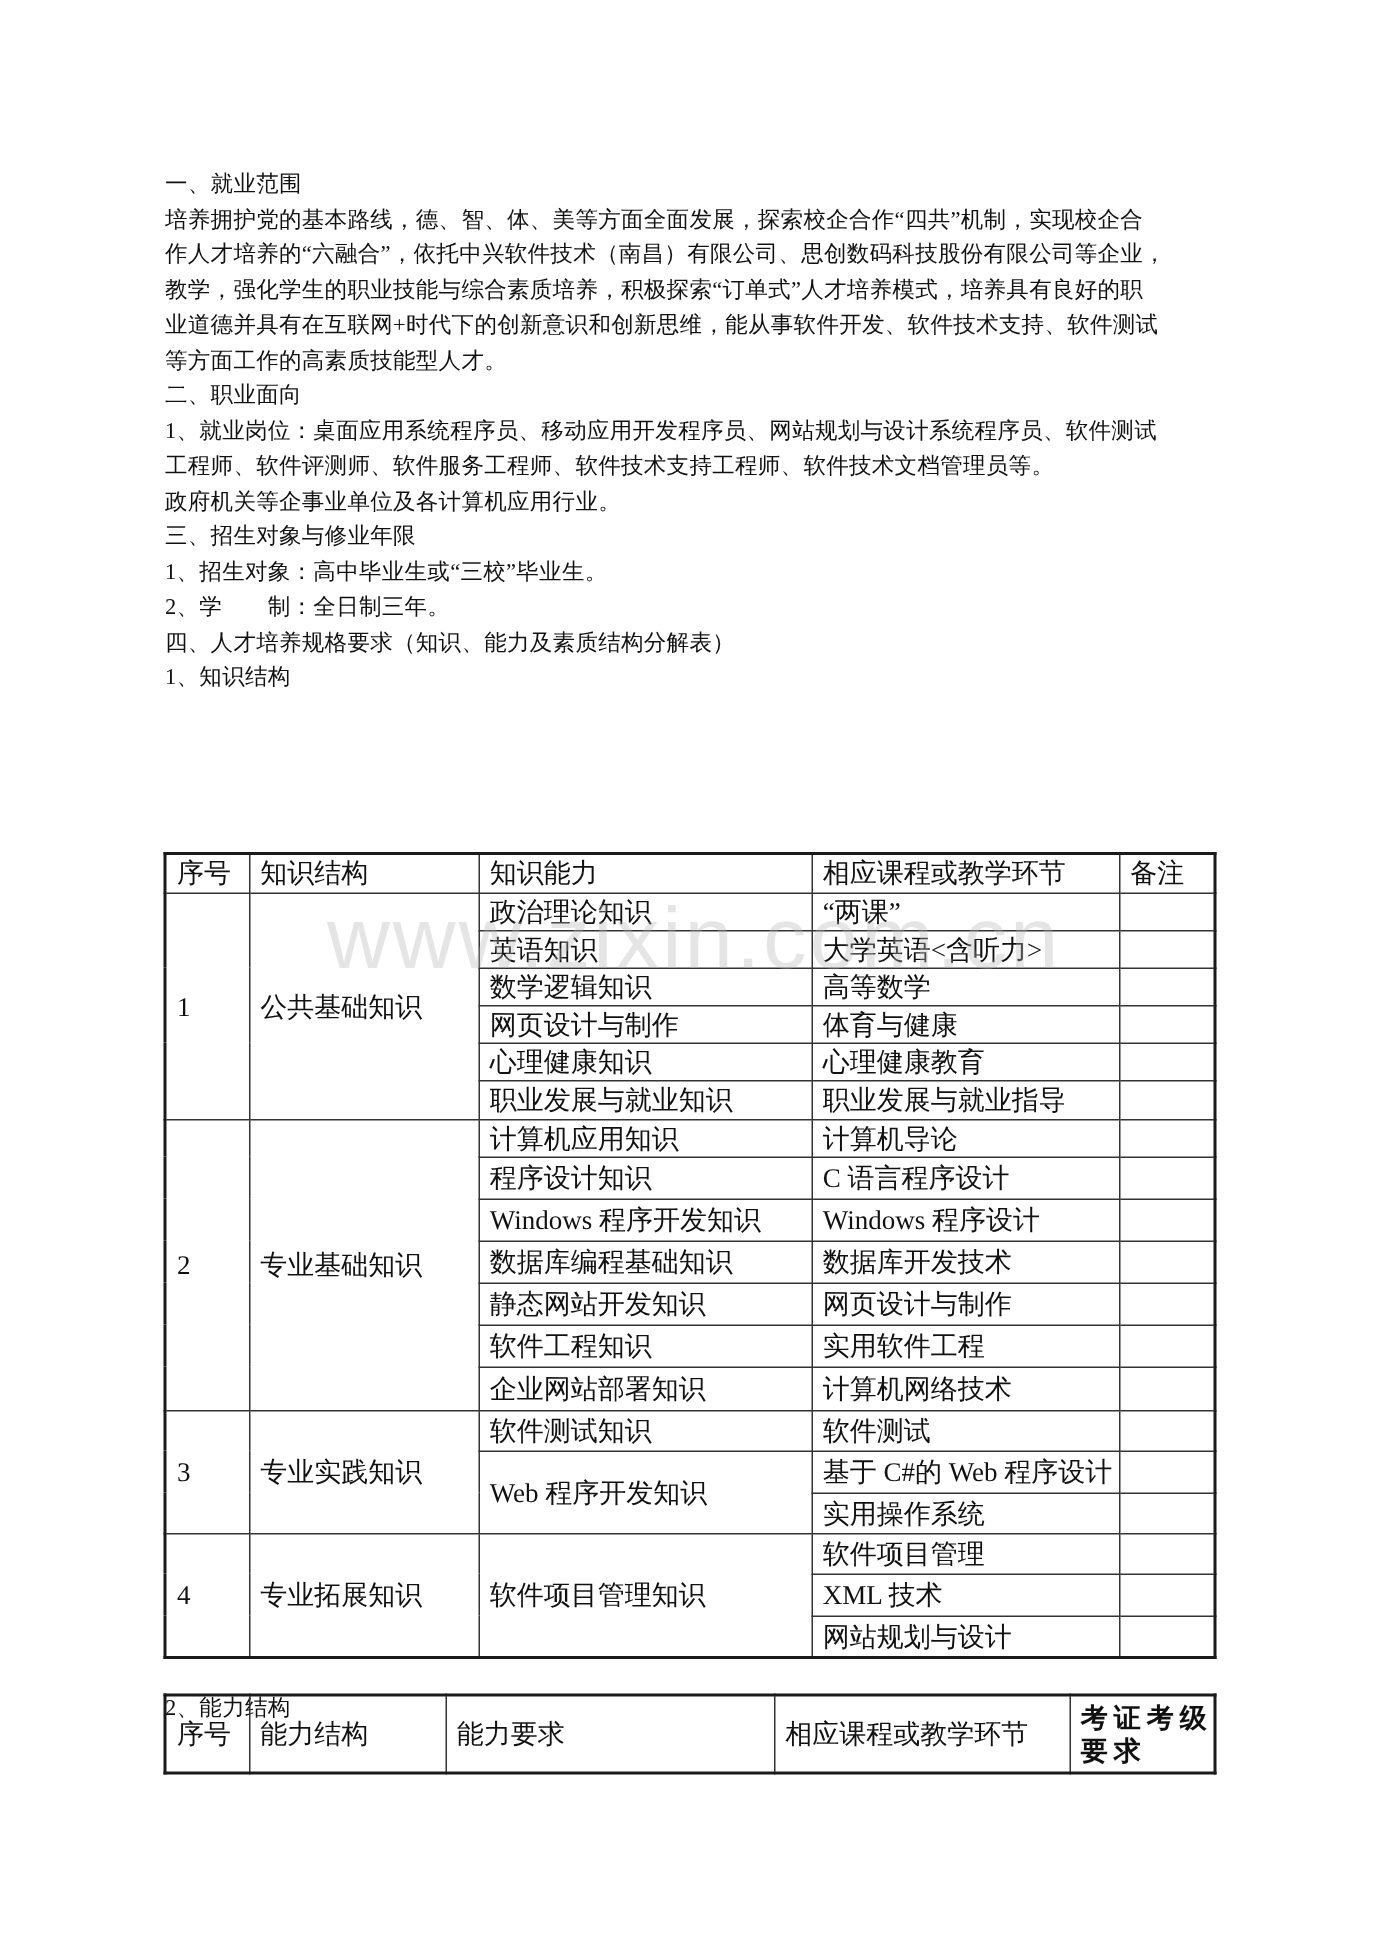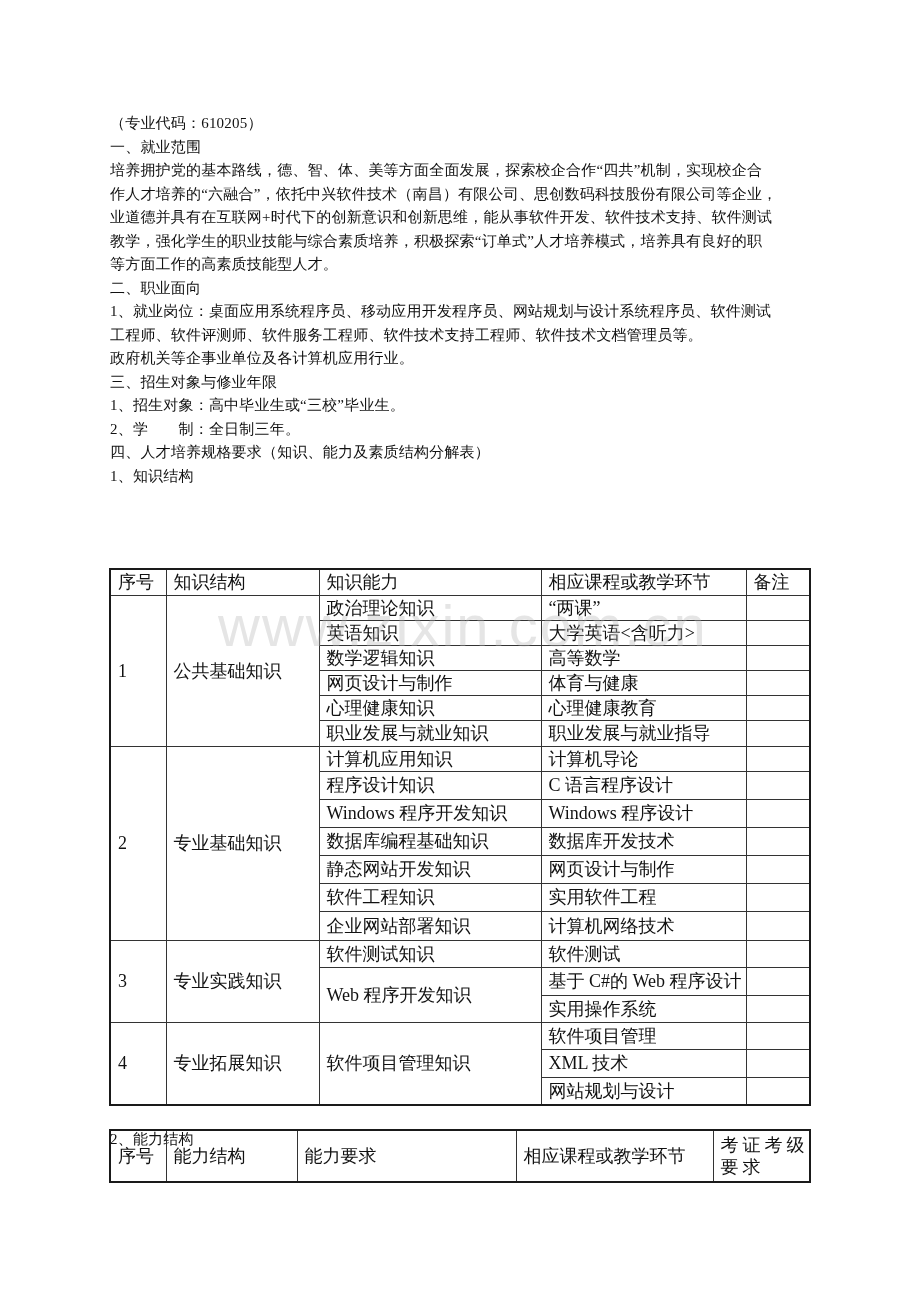--- a/index.html
+++ b/index.html
@@ -21,35 +21,34 @@
   table.kt {
     position: absolute; border-collapse: collapse; table-layout: fixed;
     font-size: 18px; border: 2px solid #1a1a1a;
   }
   table.kt td {
     border: 1px solid #333333; padding: 0 0 0 7px; vertical-align: middle;
     line-height: 20px; white-space: nowrap; overflow: hidden;
   }
   #tbl-knowledge { left: 109px; top: 568px; width: 700px; }
   #tbl-ability { left: 109px; top: 1129px; width: 700px; }
-  .wrap { white-space: normal !important; letter-spacing: 4px; line-height: 22px !important; }
+  .wrap { white-space: normal !important; letter-spacing: 4px; line-height: 22px !important; font-weight: bold; }
 </style>
 </head>
 <body>
 
 <div class="watermark">www.zixin.com.cn</div>
 
 <div class="page">
-  <div class="line">（专业代码：610205）</div>
   <div class="line">一、就业范围</div>
   <div>
     <div class="line">培养拥护党的基本路线，德、智、体、美等方面全面发展，探索校企合作“四共”机制，实现校企合</div>
     <div class="line">作人才培养的“六融合”，依托中兴软件技术（南昌）有限公司、思创数码科技股份有限公司等企业，</div>
+    <div class="line">教学，强化学生的职业技能与综合素质培养，积极探索“订单式”人才培养模式，培养具有良好的职</div>
     <div class="line">业道德并具有在互联网+时代下的创新意识和创新思维，能从事软件开发、软件技术支持、软件测试</div>
-    <div class="line">教学，强化学生的职业技能与综合素质培养，积极探索“订单式”人才培养模式，培养具有良好的职</div>
     <div class="line">等方面工作的高素质技能型人才。</div>
   </div>
   <div class="line">二、职业面向</div>
   <div class="line">1、就业岗位：桌面应用系统程序员、移动应用开发程序员、网站规划与设计系统程序员、软件测试</div>
   <div class="line">工程师、软件评测师、软件服务工程师、软件技术支持工程师、软件技术文档管理员等。</div>
   <div class="line">政府机关等企事业单位及各计算机应用行业。</div>
   <div class="line">三、招生对象与修业年限</div>
   <div class="line">1、招生对象：高中毕业生或“三校”毕业生。</div>
   <div class="line">2、学　　制：全日制三年。</div>
   <div class="line">四、人才培养规格要求（知识、能力及素质结构分解表）</div>

